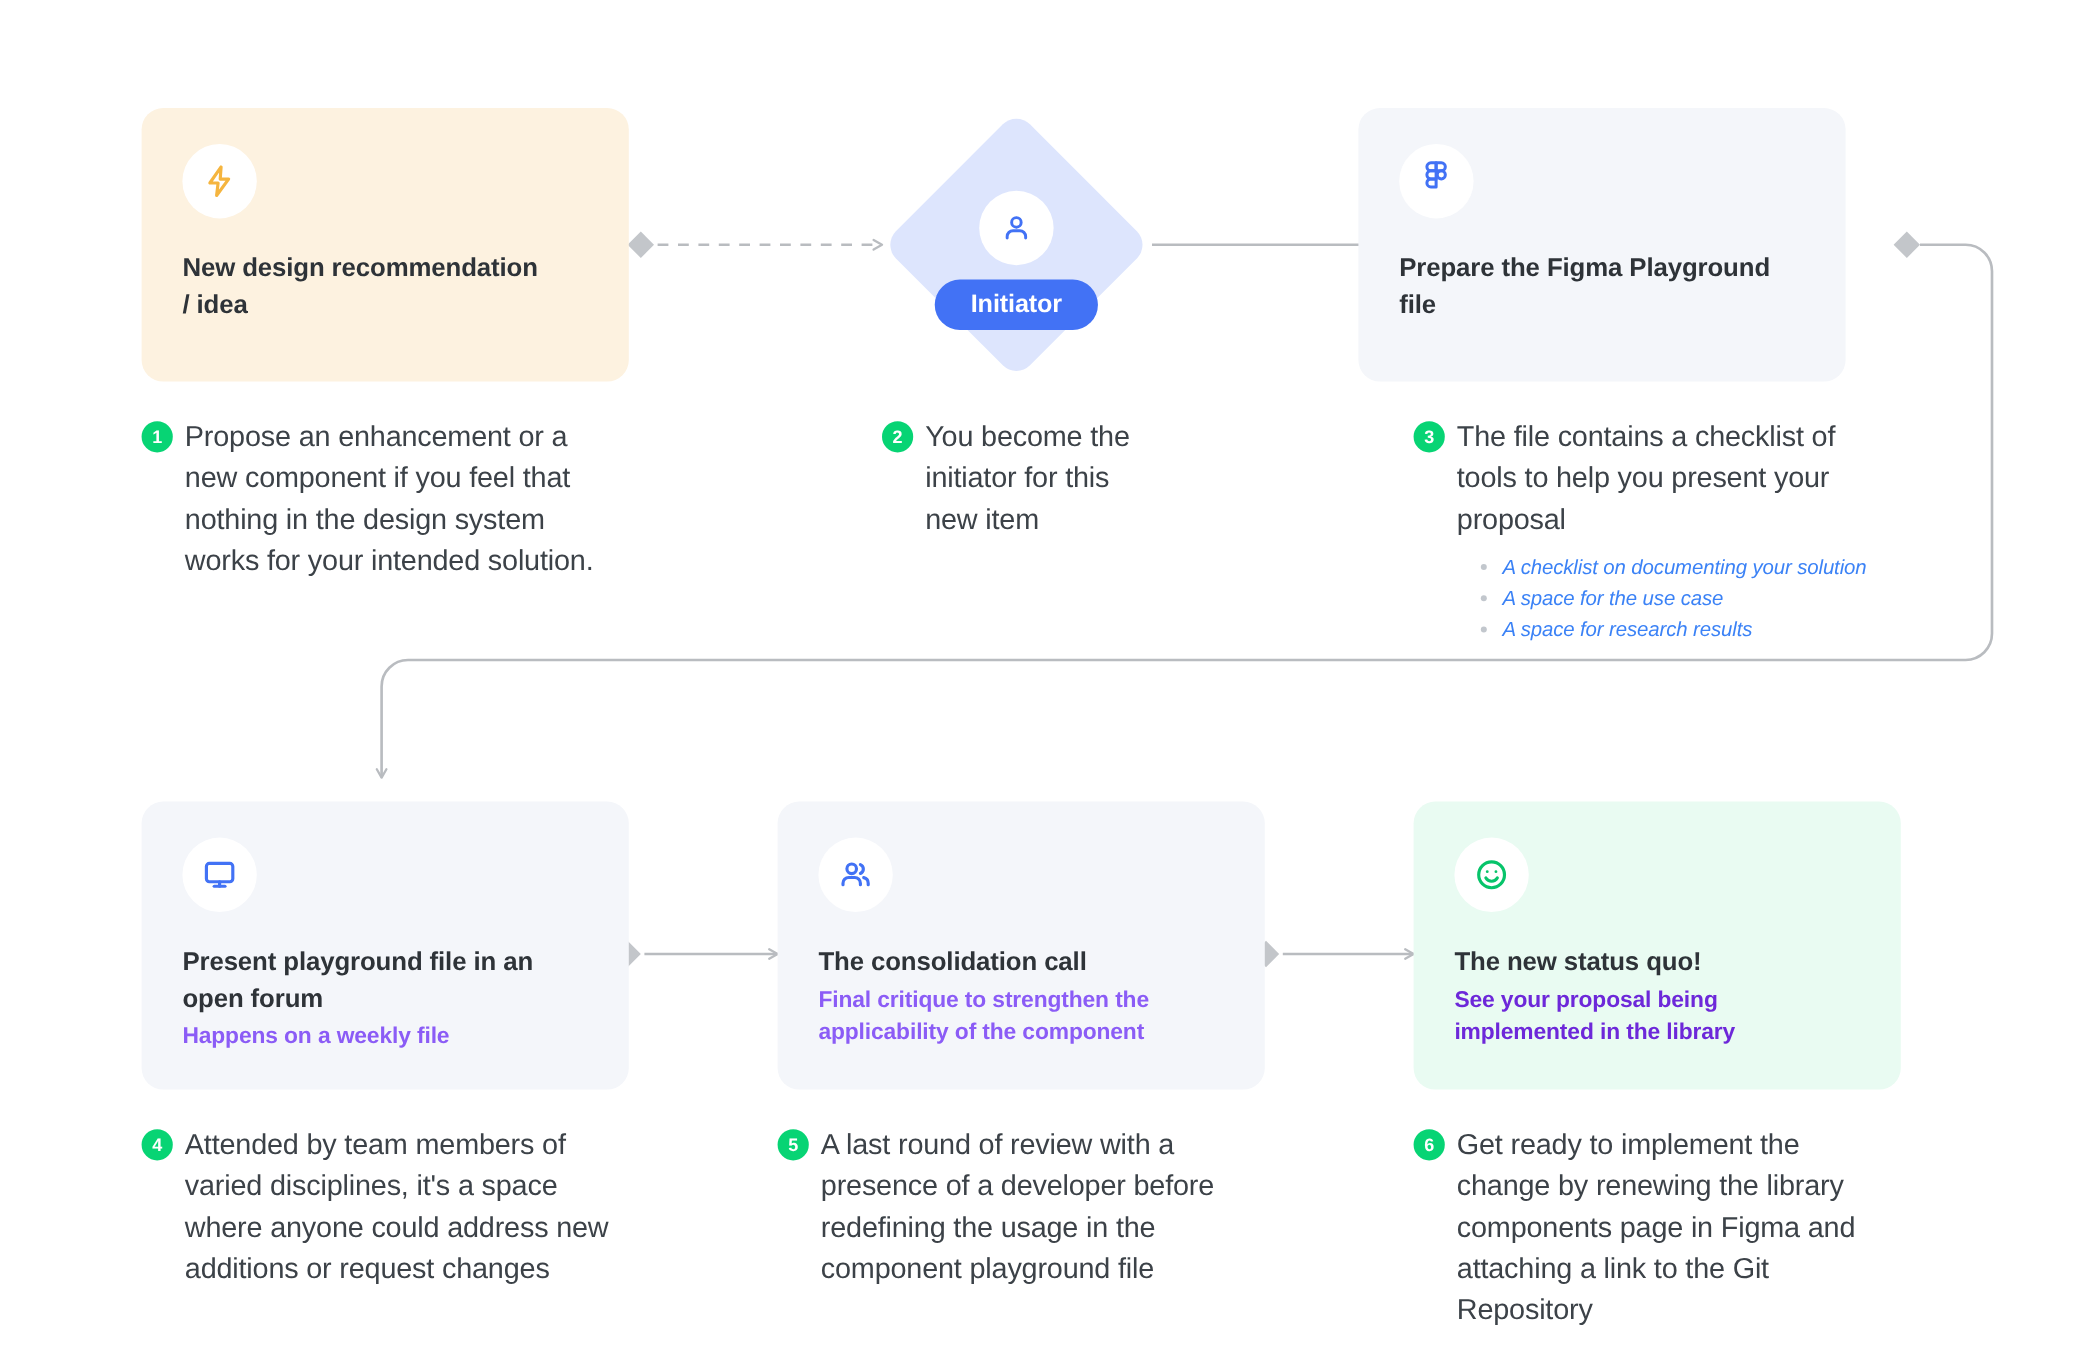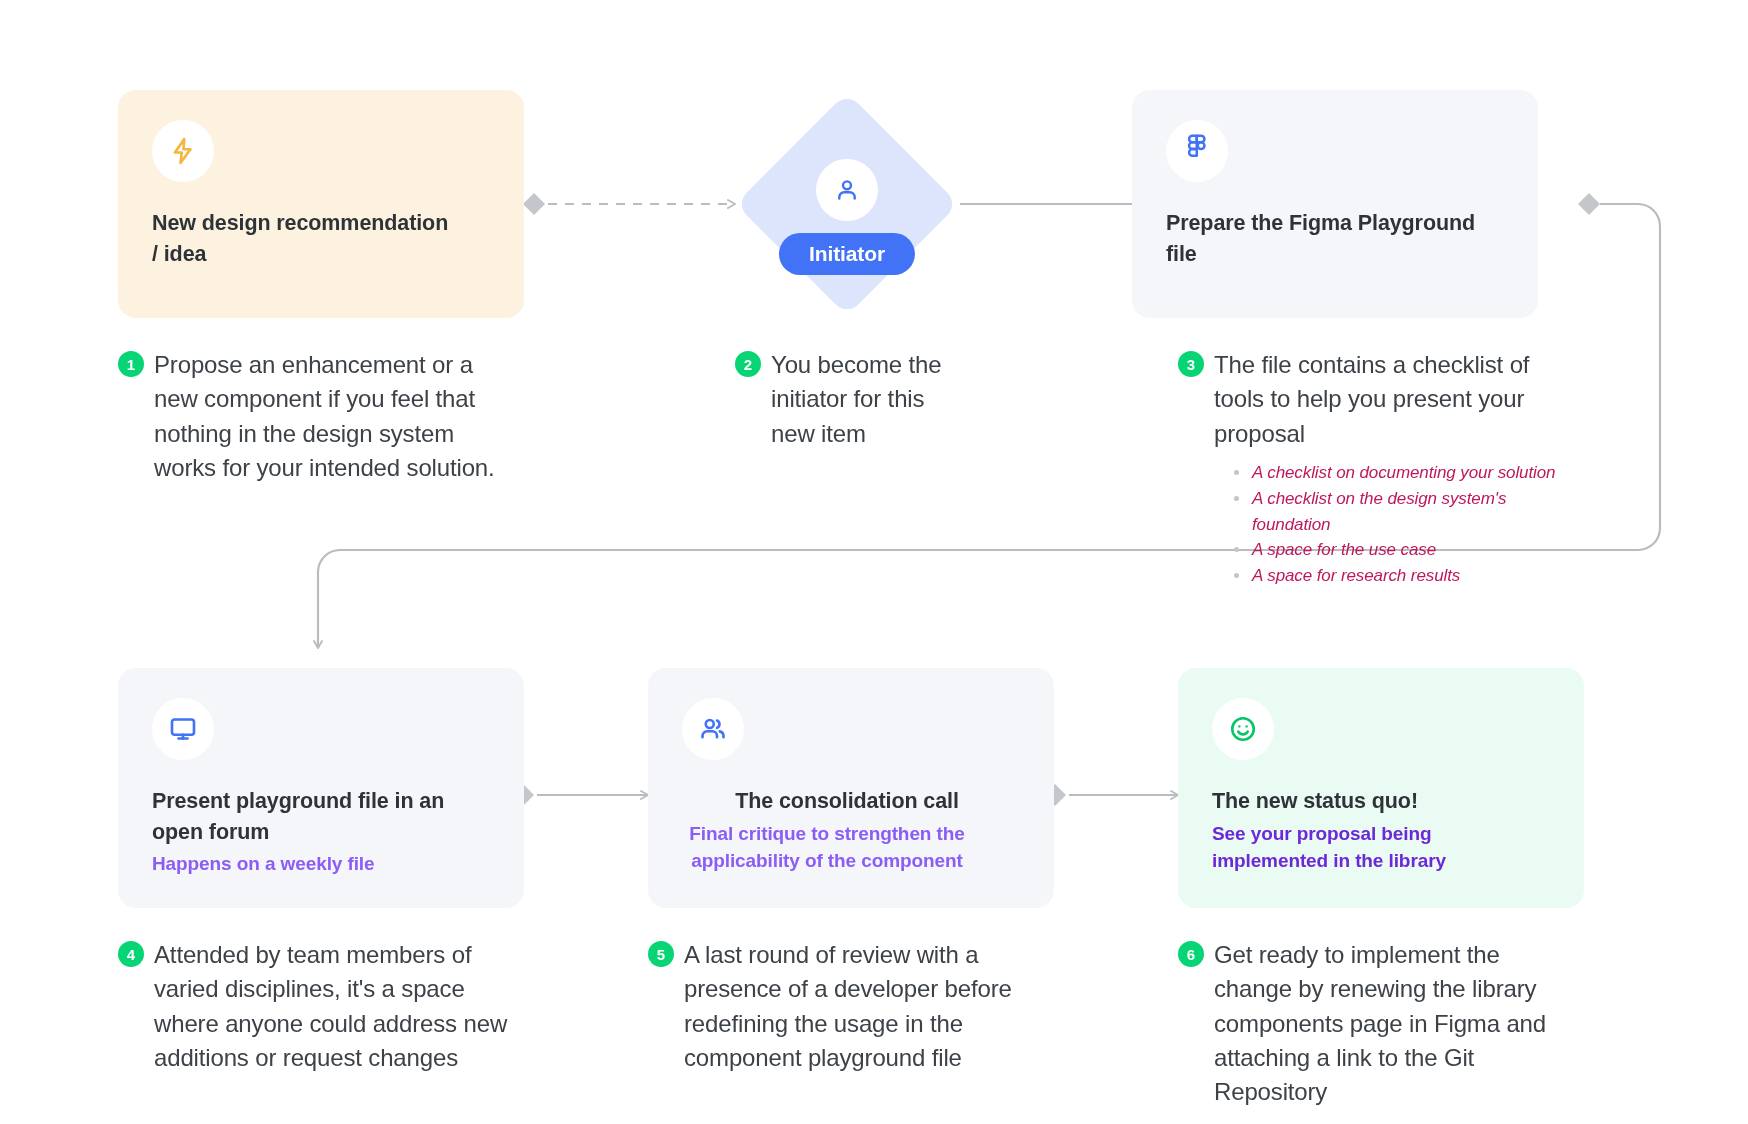--- a/index.html
+++ b/index.html
@@ -76,21 +76,21 @@
   }
   .sub-list {
     list-style: none;
     margin-top: 9px;
     padding-left: 18px;
   }
   .sub-list li {
     position: relative;
     font-size: 17px;
     font-style: italic;
-    color: #be185d;
+    color: #3b82f6;
     line-height: 1.52;
     letter-spacing: -0.1px;
     padding-left: 20px;
   }
   .sub-list li::before {
     content: "";
     position: absolute;
     left: 2px; top: 10px;
     width: 5px; height: 5px;
     border-radius: 50%;
@@ -217,21 +217,20 @@
     </div>
     <div class="card-title" style="margin-top:26px; max-width:330px;">Prepare the Figma Playground file</div>
   </div>
 
   <div class="step" style="left:1178px; top:348px; width:400px;">
     <div class="step-num">3</div>
     <div class="step-body">
       <div class="step-text">The file contains a checklist of tools to help you present your proposal</div>
       <ul class="sub-list">
         <li>A checklist on documenting your solution</li>
-        <li>A checklist on the design system's foundation</li>
         <li>A space for the use case</li>
         <li>A space for research results</li>
       </ul>
     </div>
   </div>
 
   <div class="card" style="left:118px; top:668px; width:406px; height:240px; background:#f4f6fa;">
     <div class="icon-badge">
       <svg width="30" height="30" viewBox="0 0 24 24" fill="none" stroke="#4272f5" stroke-width="2.1" stroke-linecap="round" stroke-linejoin="round">
         <rect x="3.2" y="4.4" width="17.6" height="12.2" rx="2"></rect>
@@ -243,21 +242,21 @@
     <div class="card-sub sub-gray" style="max-width:340px;">Happens on a weekly file</div>
   </div>
 
   <div class="step" style="left:118px; top:938px; width:390px;">
     <div class="step-num">4</div>
     <div class="step-body">
       <div class="step-text">Attended by team members of varied disciplines, it's a space where anyone could address new additions or request changes</div>
     </div>
   </div>
 
-  <div class="card" style="left:648px; top:668px; width:406px; height:240px; background:#f4f6fa;text-align:center;">
+  <div class="card" style="left:648px; top:668px; width:406px; height:240px; background:#f4f6fa;">
     <div class="icon-badge">
       <svg width="30" height="30" viewBox="0 0 24 24" fill="none" stroke="#4272f5" stroke-width="2.1" stroke-linecap="round" stroke-linejoin="round">
         <circle cx="9.4" cy="8" r="3.2"></circle>
         <path d="M3.6 18.6 v-1 a3.8 3.8 0 0 1 3.8 -3.8 h4 a3.8 3.8 0 0 1 3.8 3.8 v1"></path>
         <path d="M15.2 5.2 a3.2 3.2 0 0 1 0 5.9"></path>
         <path d="M17.4 13.9 a3.8 3.8 0 0 1 3 3.7 v1"></path>
       </svg>
     </div>
     <div class="card-title" style="margin-top:26px; max-width:330px;">The consolidation call</div>
     <div class="card-sub sub-gray" style="max-width:290px;">Final critique to strengthen the applicability of the component</div>

